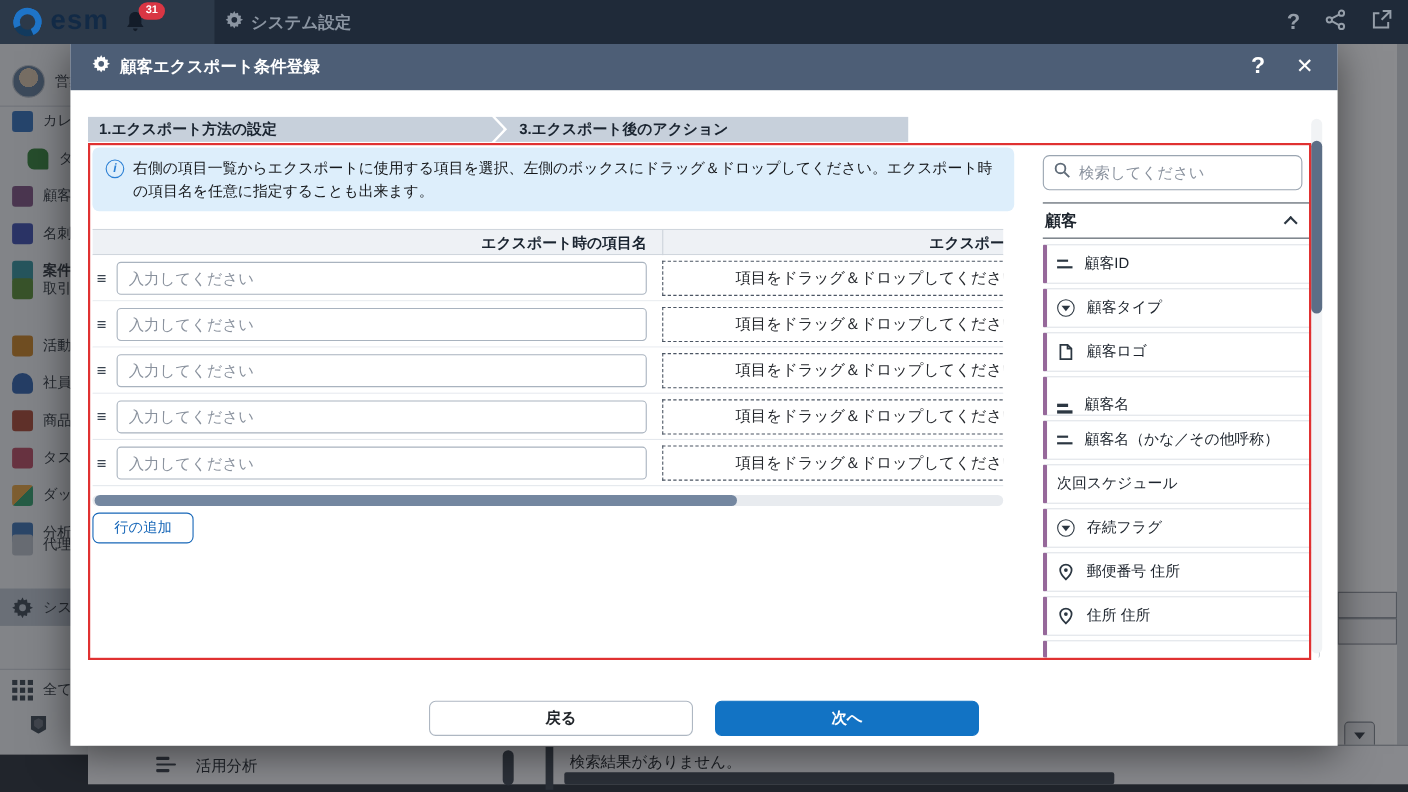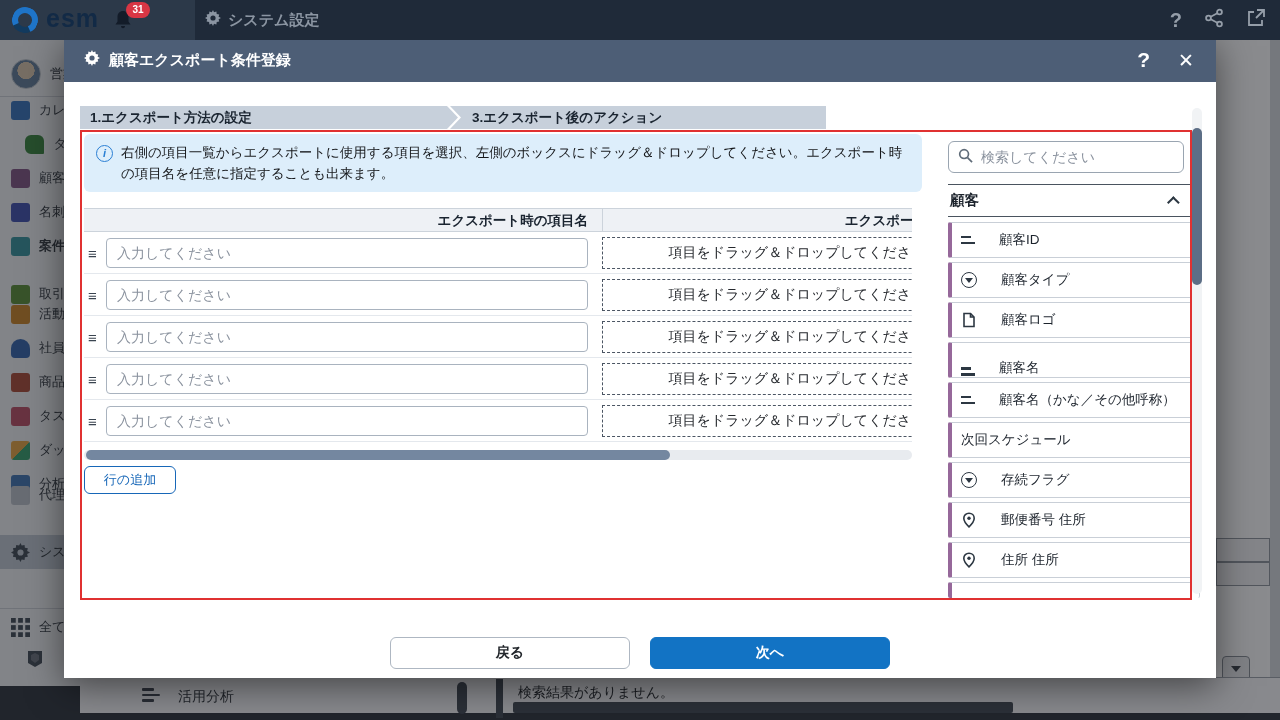--- a/index.html
+++ b/index.html
@@ -109,21 +109,21 @@
   .search { left:884px; top:103px; width:236px; height:32px; border:1px solid #9aa5b1; border-radius:6px;
     background:#fff; display:flex; align-items:center; padding:0 9px; gap:8px; }
   .search input { border:none; outline:none; font-size:14px; width:180px; color:#222; font-family:inherit; }
   .search input::placeholder { color:#8a929e; }
   .group-hd { left:884px; top:146px; width:242px; height:33px; border-top:1px solid #4a545f; border-bottom:1px solid #4a545f;
     display:flex; align-items:center; justify-content:space-between; padding:0 10px 0 2px; }
   .group-lb { font-size:14.5px; font-weight:bold; color:#1c232c; }
   .chev-up { width:9px; height:9px; border-left:2px solid #2c3742; border-top:2px solid #2c3742;
     transform:rotate(45deg) translateY(3px); }
   .fitem { position:absolute; left:884px; width:252px; height:36px; background:#fff; border:1px solid #c9cfd7;
-    border-left:4px solid #96689a; border-radius:2px; display:flex; align-items:center; gap:24px; padding-left:9px; overflow:hidden; }
+    border-left:4px solid #96689a; border-radius:2px; display:flex; align-items:center; gap:11px; padding-left:9px; overflow:hidden; }
   .fi-lb { font-size:13.5px; color:#1c232c; white-space:nowrap; }
   .ic-text { width:14px; height:11px; position:relative; flex:0 0 auto; }
   .ic-text i { position:absolute; left:0; height:2.6px; background:#2c3742; display:block; }
   .ic-text i:first-child { top:1px; width:10px; }
   .ic-text i:last-child { top:7px; width:14px; }
   .ic-drop { width:16px; height:16px; border:1.6px solid #2c3742; border-radius:50%;
     display:flex; align-items:center; justify-content:center; flex:0 0 auto; }
   .ic-drop i { width:0; height:0; border-left:4px solid transparent; border-right:4px solid transparent; border-top:5px solid #2c3742; margin-top:1px; }
   .ic-svg { width:16px; height:16px; flex:0 0 auto; }
 
@@ -163,21 +163,21 @@
       <span class="sb-lb">顧客</span>
     </div>
     <div class="sb-row" style="top:155px;">
       <span class="sb-ic" style="background:#3949ab;"></span>
       <span class="sb-lb">名刺</span>
     </div>
     <div class="sb-row" style="top:189px;font-weight:bold;">
       <span class="sb-ic" style="background:#2f8f99;"></span>
       <span class="sb-lb">案件</span>
     </div>
-    <div class="sb-row" style="top:237px;">
+    <div class="sb-row" style="top:205px;">
       <span class="sb-ic" style="background:#558b2f;"></span>
       <span class="sb-lb">取引</span>
     </div>
     <div class="sb-row" style="top:257px;">
       <span class="sb-ic" style="background:#c87f1f;"></span>
       <span class="sb-lb">活動</span>
     </div>
     <div class="sb-row" style="top:291px;">
       <span class="sb-ic" style="background:#2c5faa;border-radius:50% 50% 4px 4px;"></span>
       <span class="sb-lb">社員</span>

